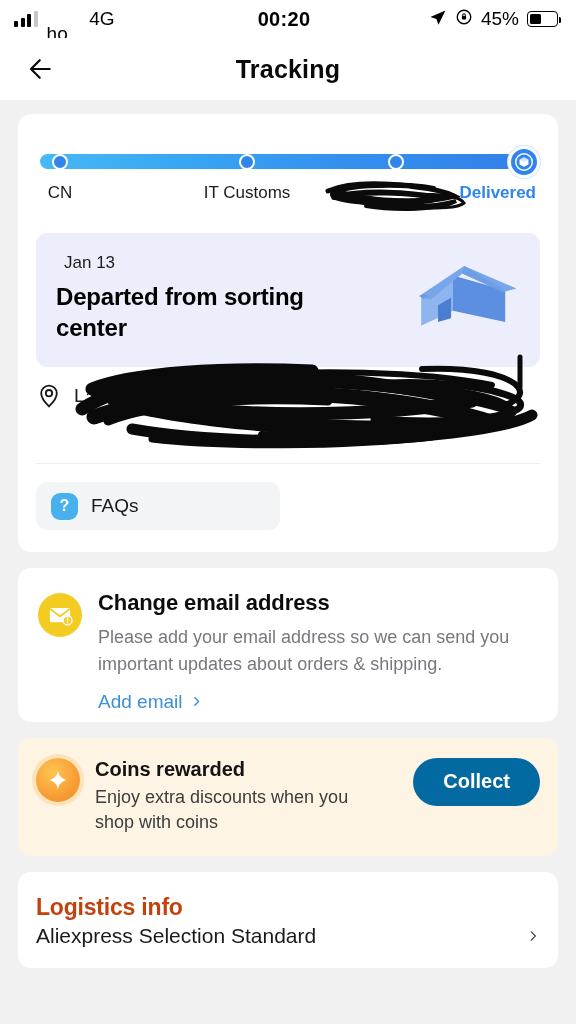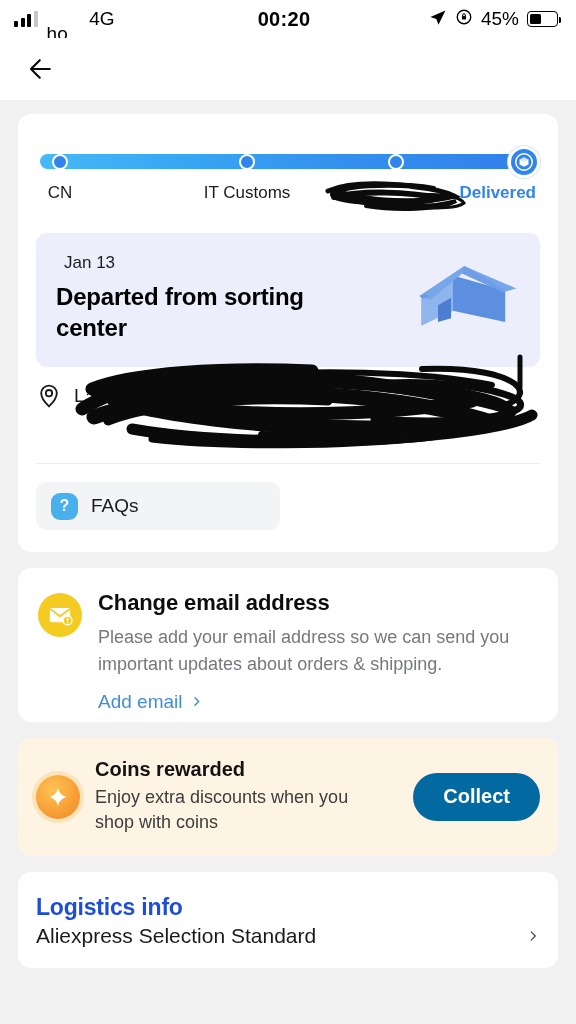--- a/index.html
+++ b/index.html
@@ -129,40 +129,40 @@
     width:44px; height:44px; border-radius:50%; background:#f4cb21;
     display:flex; align-items:center; justify-content:center; flex:0 0 44px; margin-top:3px;
   }
   .email-h{ font-size:22px; font-weight:bold; color:#0d0d0d; letter-spacing:-.1px; }
   .email-p{ font-size:18px; color:#76787d; line-height:1.48; margin-top:8px; max-width:434px; }
   .add-email{ margin-top:13px; display:inline-flex; align-items:center; gap:7px; color:#3f8fd6; font-size:19px; cursor:pointer; }
 
   
   .coins-card{
     background:#fdf4e3; border-radius:13px; margin-top:16px;
-    padding:20px 18px; display:flex; align-items:center; gap:15px;
+    padding:20px 18px; display:flex; gap:15px;
   }
   .coin-ico{
     width:44px; height:44px; border-radius:50%; flex:0 0 44px;
     background:radial-gradient(circle at 38% 32%, #ffc452 0%, #f79c35 62%, #ef8a26 100%);
     box-shadow:0 0 0 4px rgba(250,200,120,.38);
     display:flex; align-items:center; justify-content:center;
   }
   .coins-mid{ flex:1 1 auto; min-width:0; }
   .coins-h{ font-size:20px; font-weight:bold; color:#131313; }
   .coins-p{ font-size:18px; color:#3d3d3d; line-height:1.42; margin-top:4px; max-width:286px; }
   .collect{
     background:#0369a1; color:#fff; border:none; border-radius:24px;
     height:48px; padding:0 30px; font-size:20px; font-weight:bold; cursor:pointer;
     font-family:"Liberation Sans", sans-serif; flex:0 0 auto;
   }
 
   
   .logi-card{ margin-top:16px; padding:22px 18px 20px; }
-  .logi-h{ font-size:23px; font-weight:bold; color:#1d4ed8; letter-spacing:-.2px; }
+  .logi-h{ font-size:23px; font-weight:bold; color:#c2410c; letter-spacing:-.2px; }
   .logi-sub{ margin-top:3px; display:flex; align-items:center; gap:9px; font-size:21px; color:#1a1a1a; cursor:pointer;justify-content:space-between; }
 </style>
 </head>
 <body>
 
 <div class="statusbar">
   <div class="sb-left">
     <span class="sig">
         <i></i>
         <i></i>
@@ -192,20 +192,21 @@
       </span>
   </div>
 </div>
 
 <div class="navbar">
   <div class="back-btn">
     <svg width="30" height="30" viewBox="0 0 24 24">
       <path d="M19 12H5M11 5l-7 7 7 7" fill="none" stroke="#0a0a0a" stroke-width="1.7" stroke-linecap="round" stroke-linejoin="round"></path>
     </svg>
   </div>
+  <div class="nav-title">Tracking</div>
 </div>
 
 <div class="page">
 
   <div class="card">
 
     <div class="prog-wrap">
       <div class="track-row">
         <div class="track"></div>
         <div class="node n1"></div>

